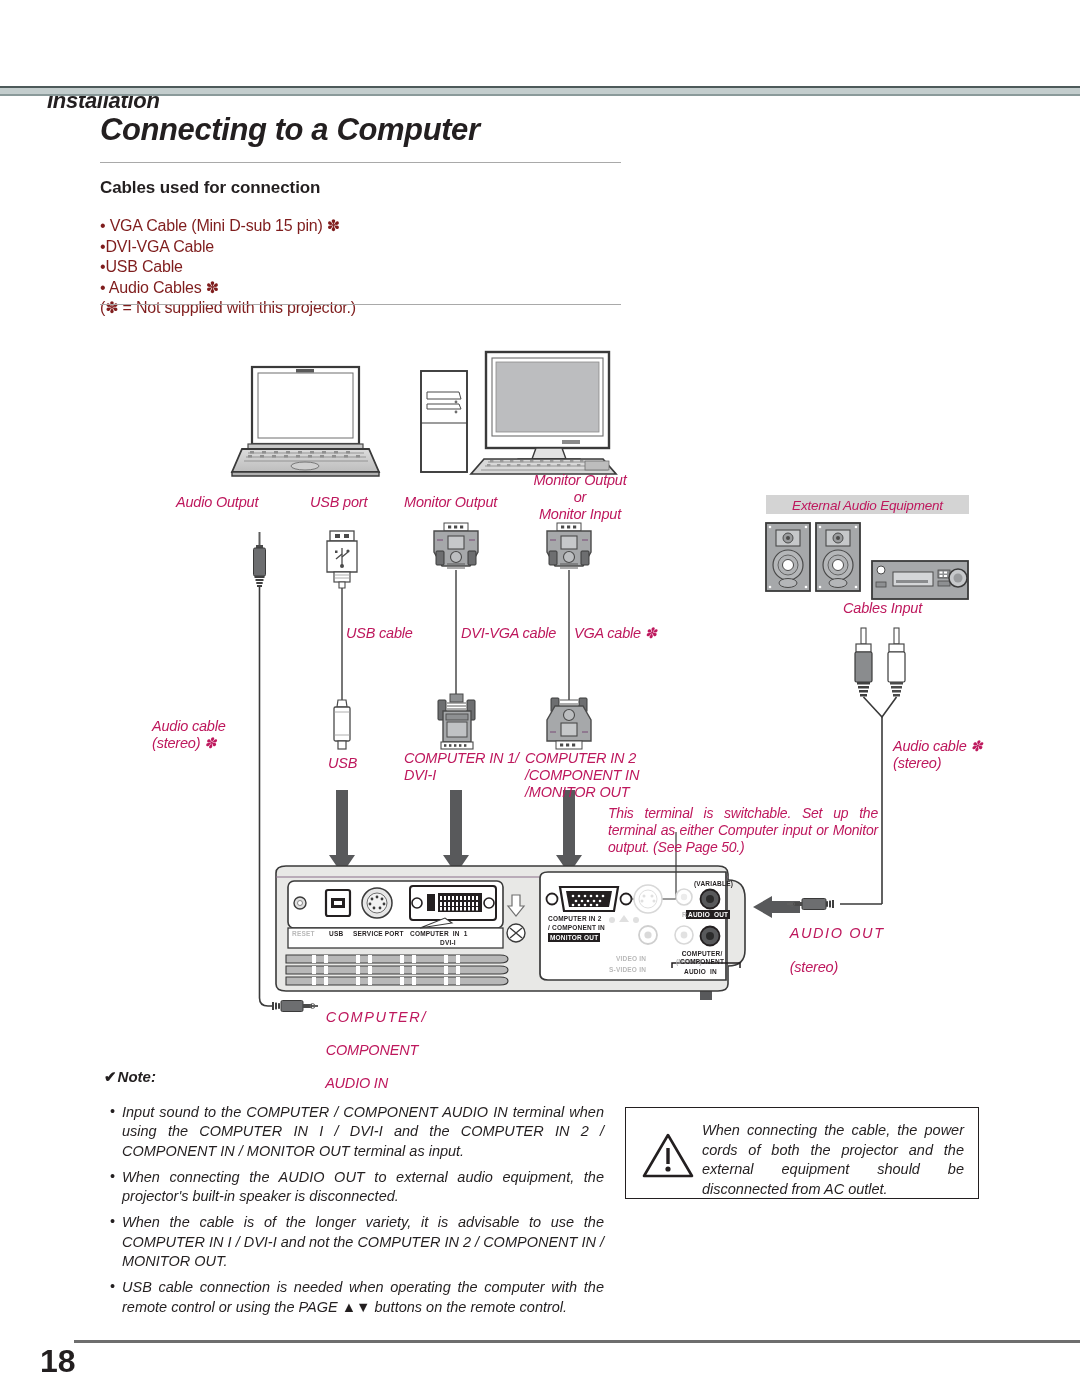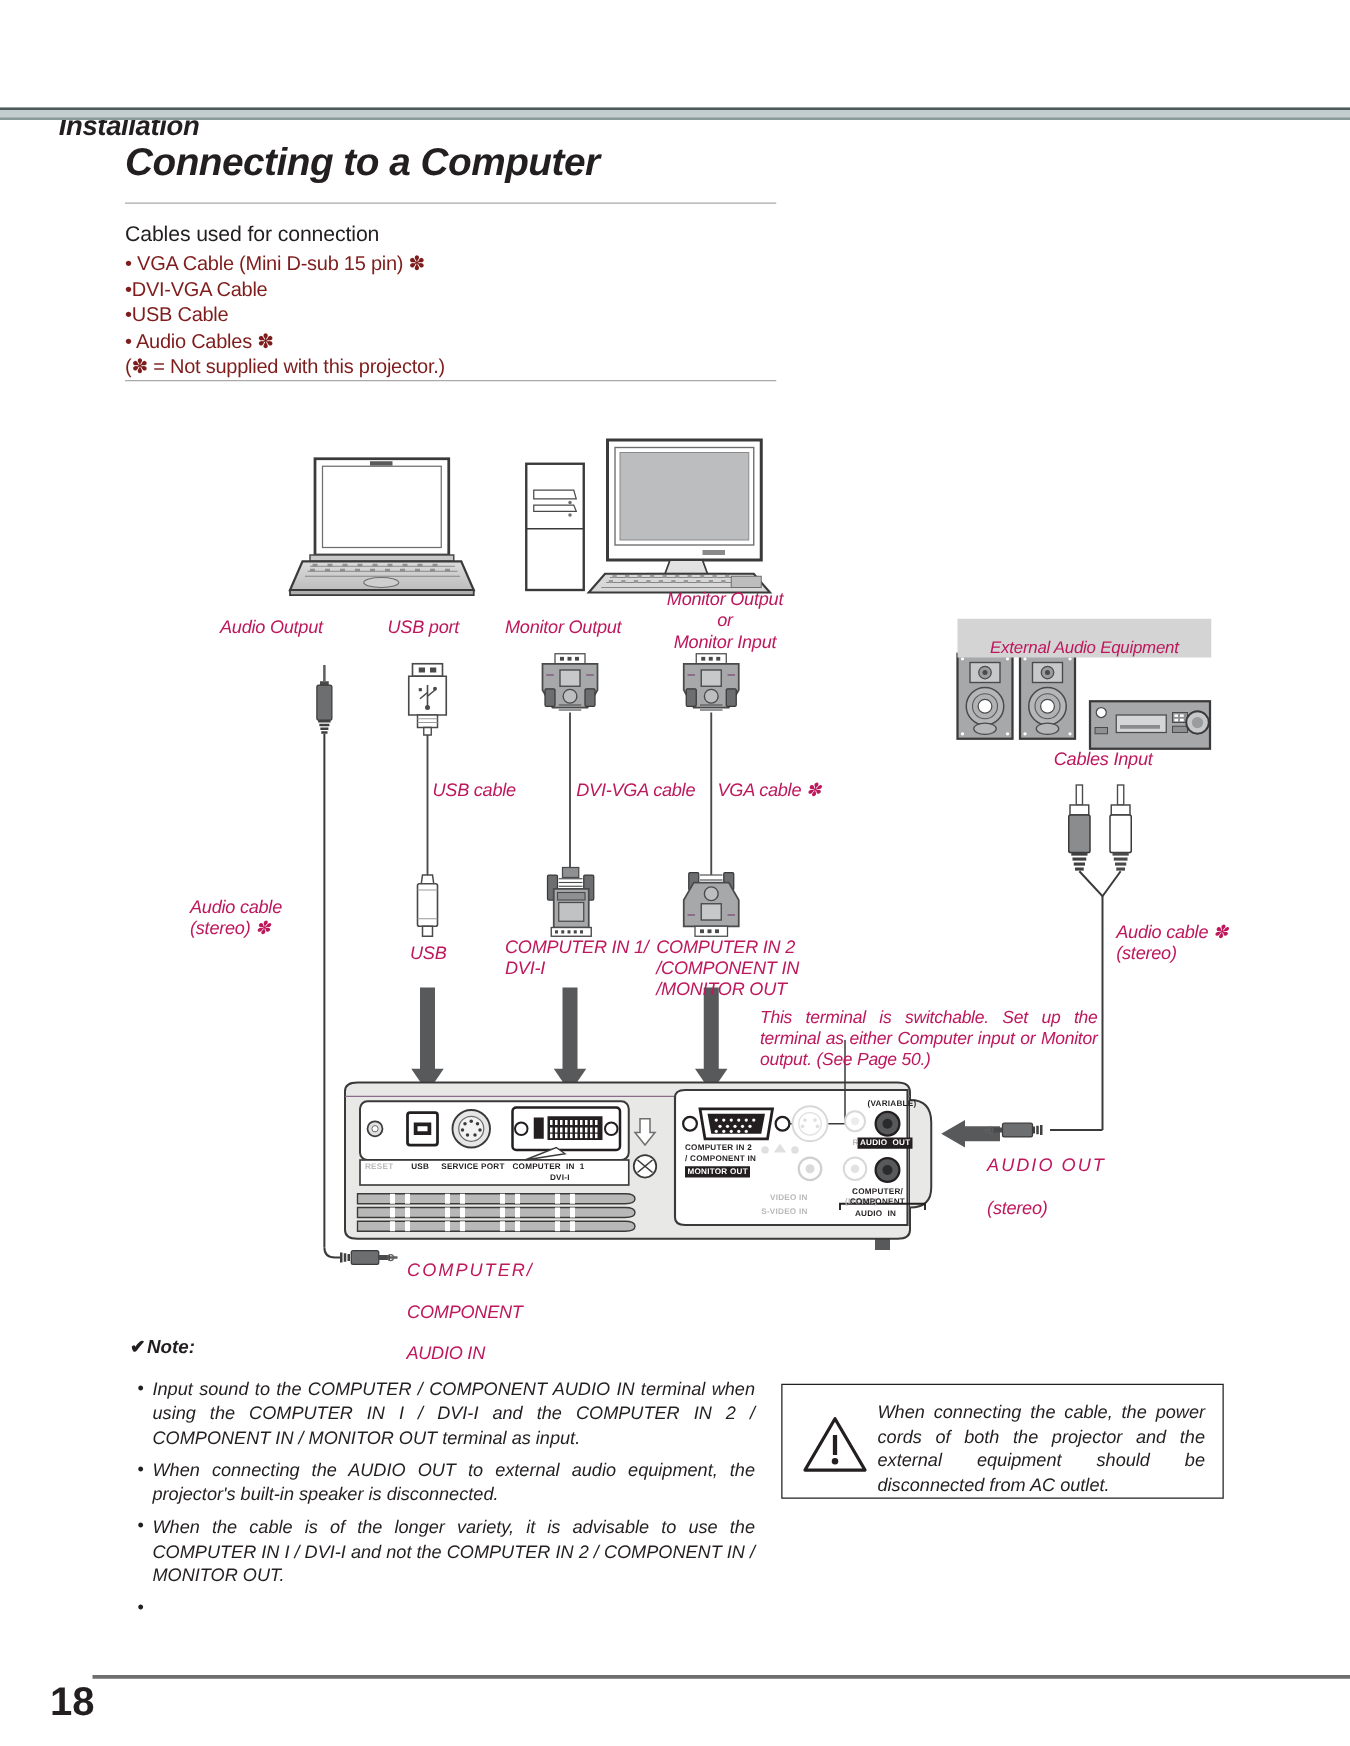--- a/index.html
+++ b/index.html
@@ -67,23 +67,23 @@
 
   
   #cables-block {
     position: absolute;
     left: 100px;
     top: 178px;
     width: 530px;
   }
   #cables-heading {
     font-size: 17px;
-    font-weight: normal;
+    font-weight: bold;
     letter-spacing: -0.1px;
-    margin-bottom: 4px;
+    margin-bottom: 18px;
   }
   .cable-line {
     font-size: 16px;
     line-height: 20.5px;
     letter-spacing: -0.2px;
     color: #7f1d1d;
   }
 
   
   #diagram {
@@ -120,21 +120,21 @@
   #lbl-usb-term       { left: 328px; top: 755px; }
   #lbl-comp1          { left: 404px; top: 750px; }
   #lbl-comp2          { left: 525px; top: 750px; }
 
   #lbl-ext-audio-box {
     left: 766px; top: 495px;
     width: 203px; height: 17px;
     background: #d4d4d4;
     text-align: center;
     font-size: 13.5px;
-    padding-top: 14px;
+    padding-top: 2px;
   }
   #lbl-audio-input { left: 843px; top: 600px; }
   #lbl-audio-cable-r { left: 893px; top: 738px; }
 
   #lbl-switchable {
     left: 608px; top: 805px;
     width: 270px;
     font-size: 14px;
     line-height: 17px;
     text-align: justify;
@@ -866,20 +866,21 @@
   <div class="note-item">
     <span class="bullet">•</span>
     <span>When connecting the AUDIO OUT to external audio equipment, the projector's built-in speaker is disconnected.</span>
   </div>
   <div class="note-item">
     <span class="bullet">•</span>
     <span>When the cable is of the longer variety, it is advisable to use the COMPUTER IN I / DVI-I and not the COMPUTER IN 2 / COMPONENT IN / MONITOR OUT.</span>
   </div>
   <div class="note-item">
     <span class="bullet">•</span>
+    <span>USB cable connection is needed when operating the computer with the remote control or using the PAGE ▲▼ buttons on the remote control.</span>
   </div>
 </div>
 
 <div id="caution-box">
   <svg id="caution-icon" viewBox="0 0 52 46">
     <path d="M26 3 L50 44 L2 44 Z" fill="none" stroke="#231f20" stroke-width="2.6" stroke-linejoin="round"></path>
     <rect x="24.3" y="16" width="3.4" height="16" fill="#231f20"></rect>
     <circle cx="26" cy="37" r="2.6" fill="#231f20"></circle>
   </svg>
   <div id="caution-text">When connecting the cable, the power cords of both the projector and the external equipment should be disconnected from AC outlet.</div>

